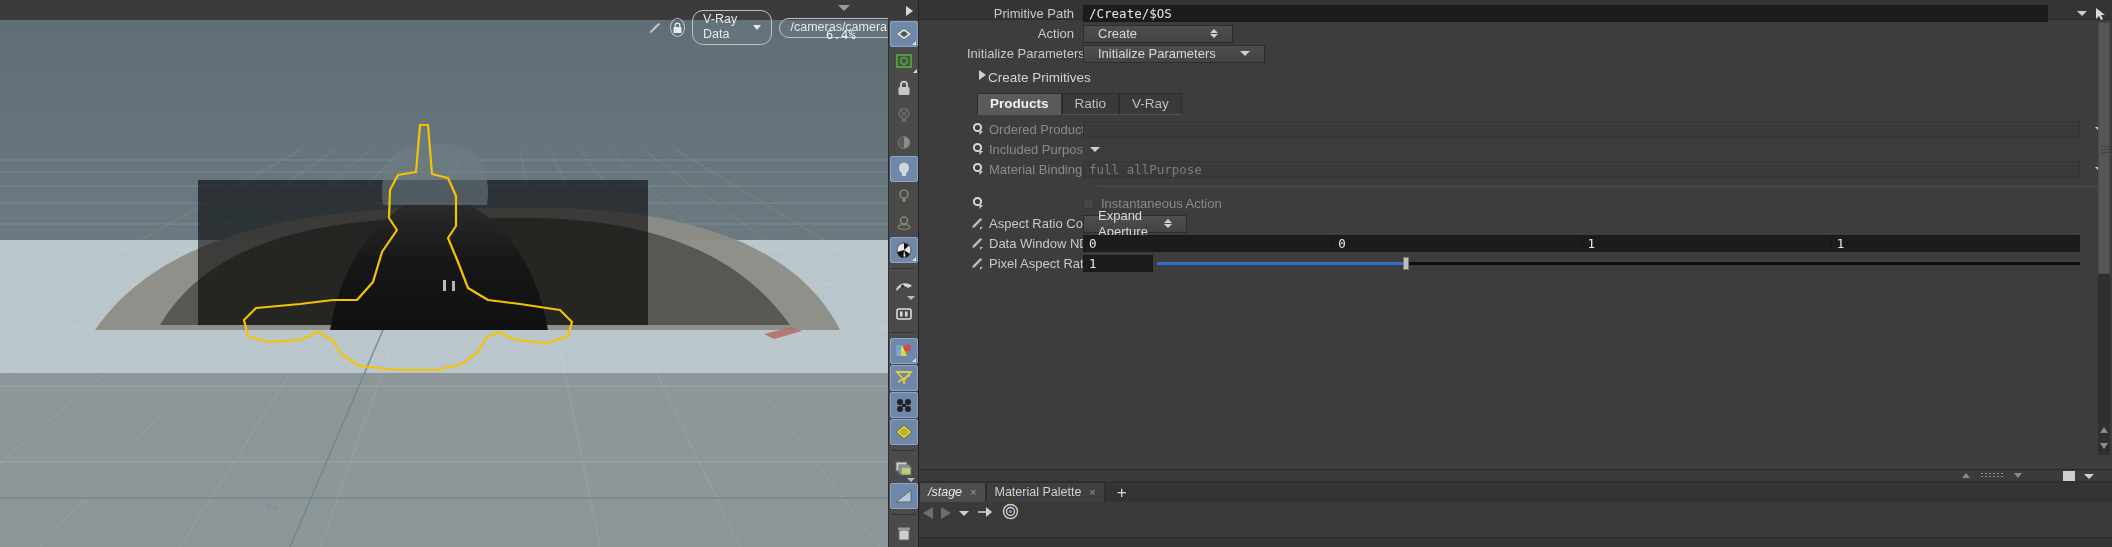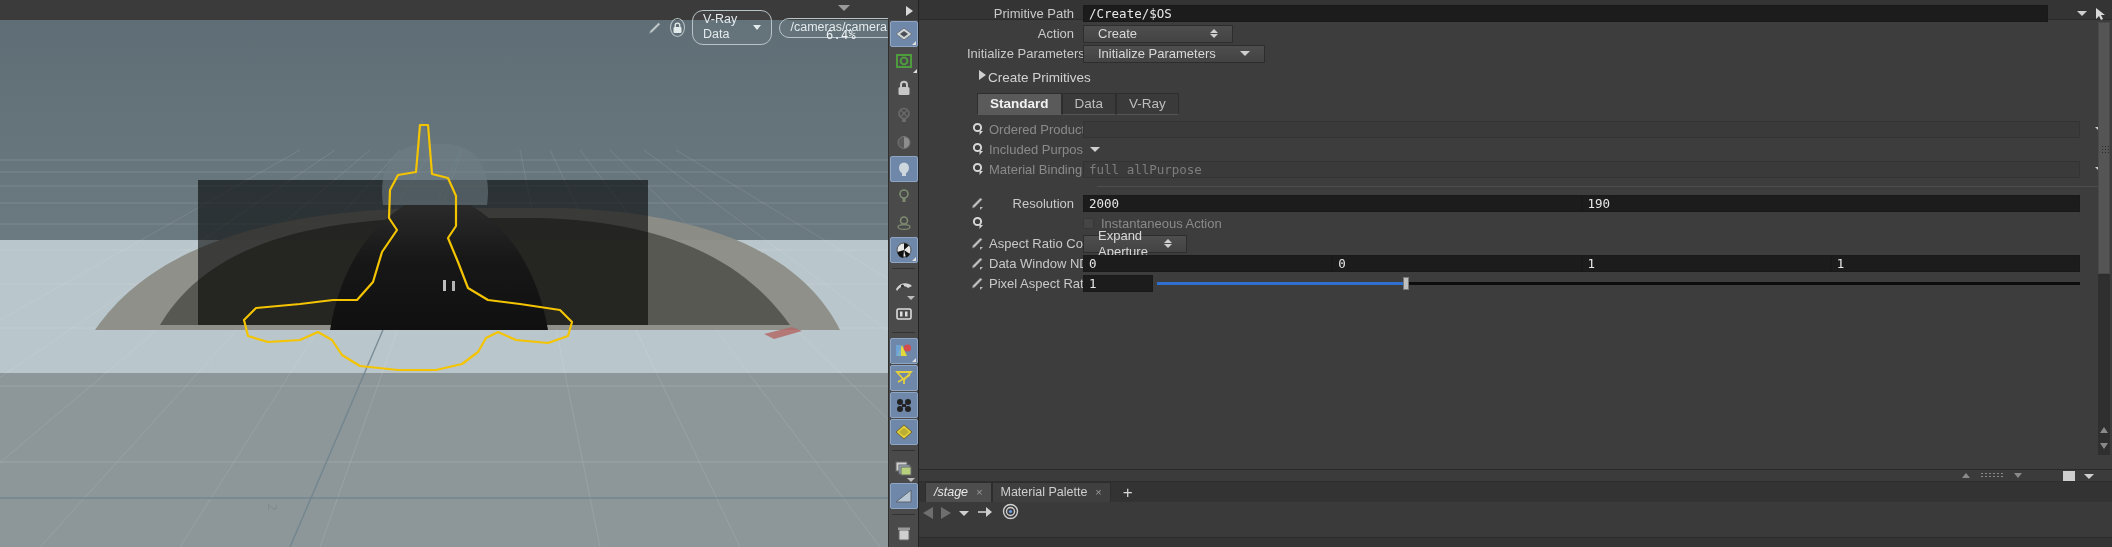--- a/index.html
+++ b/index.html
@@ -107,21 +107,21 @@
   .vscroll .thumb .dots{ position:absolute; left:2px; top:122px; width:8px;height:10px;
      background-image:radial-gradient(#2a2a2a 0.9px, transparent 1px); background-size:3px 3px; }
 
   
   .net { position:absolute; left:0; right:0; bottom:0; height:78px; background:#3a3a3a;
      border-top:1px solid #2a2a2a; }
   .net-bar { height:12px; background:#3b3b3b; position:relative; border-bottom:1px solid #2e2e2e;}
   .net-bar .ctr { position:absolute; right:90px; top:2px; display:flex; align-items:center; gap:10px;}
   .net-bar .dots { width:24px;height:7px;
      background-image:radial-gradient(#8a8a8a 0.9px, transparent 1px); background-size:4px 3px;}
-  .net-tabs { display:flex; align-items:center; height:20px; padding-left:6px; background:#333; }
+  .net-tabs { display:flex; align-items:center; height:20px; background:#333; }
   .ntab { display:flex; align-items:center; gap:8px; padding:2px 8px 3px 8px; font-size:12.5px;
      color:#cfcfcf; background:#3f3f3f; border:1px solid #2d2d2d; border-bottom:none; }
   .ntab.active { background:#4d4d4d; color:#e9e9e9; font-style:italic; }
   .ntab .x { color:#9a9a9a; font-size:11px; }
   .nplus { color:#d8d8d8; font-size:17px; padding:0 10px 0 12px; line-height:17px; }
   .net-path { display:flex; align-items:center; height:22px; padding:0 4px; gap:8px; }
   .nav-arrow { width:0;height:0;border-top:6px solid transparent;border-bottom:6px solid transparent; }
   .nav-arrow.l { border-right:10px solid #6e6e6e; }
   .nav-arrow.r { border-left:10px solid #6e6e6e; }
   .path-box { flex:1; height:19px; background:#414141; border:1px solid #2b2b2b;
@@ -423,22 +423,22 @@
           <span class="tri"></span>
         </div>
       </div>
 
       <div class="collapse-row" style="margin-top:7px;">
         <span class="tri-right"></span>
         <span style="font-size:13.5px;color:#d2d2d2;">Create Primitives</span>
       </div>
 
       <div class="tabs">
-        <div class="tab active">Standard</div>
-        <div class="tab">Data</div>
+        <div class="tab active">Products</div>
+        <div class="tab">Ratio</div>
         <div class="tab">V-Ray</div>
       </div>
 
       <div class="row" style="height:19px;">
         <div class="gear">
           <svg width="13" height="15" viewBox="0 0 13 15">
             <circle cx="5.5" cy="5.5" r="3.6" fill="none" stroke="#d6d6d6" stroke-width="2"></circle>
             <path d="M7.5,9 L11,9 L7.5,13 Z" fill="#d6d6d6"></path>
           </svg>
         </div>
@@ -472,32 +472,20 @@
         <div class="lbl dim" style="width:94px;">Material Binding...</div>
         <div class="tfield ghost" style="flex:1;margin-right:8px;">full allPurpose</div>
         <div style="width:24px;display:flex;justify-content:center;">
           <span class="sm-tri"></span>
         </div>
       </div>
 
       <div class="divider"></div>
 
 
-      <div class="row">
-        <div class="gear">
-          <svg width="15" height="15" viewBox="0 0 15 15">
-            <path d="M1.5,12 L3.5,11.2 L11,3.5 L9.5,2 L2,9.6 Z" fill="#cfcfcf" stroke="#7d7d7d" stroke-width="0.8"></path>
-            <path d="M9,11 L12,11 L9,14 Z" fill="#b9b9b9"></path>
-          </svg>
-        </div>
-        <div class="lbl" style="width:94px;">Resolution</div>
-        <div class="tfield" style="flex:1;">2000</div>
-        <div class="tfield" style="flex:1;margin-right:8px;">190</div>
-        <div style="width:24px;"></div>
-      </div>
 
       <div class="row">
         <div class="gear">
           <svg width="13" height="15" viewBox="0 0 13 15">
             <circle cx="5.5" cy="5.5" r="3.6" fill="none" stroke="#d6d6d6" stroke-width="2"></circle>
             <path d="M7.5,9 L11,9 L7.5,13 Z" fill="#d6d6d6"></path>
           </svg>
         </div>
         <div style="width:94px;"></div>
         <div style="display:flex;align-items:center;">

